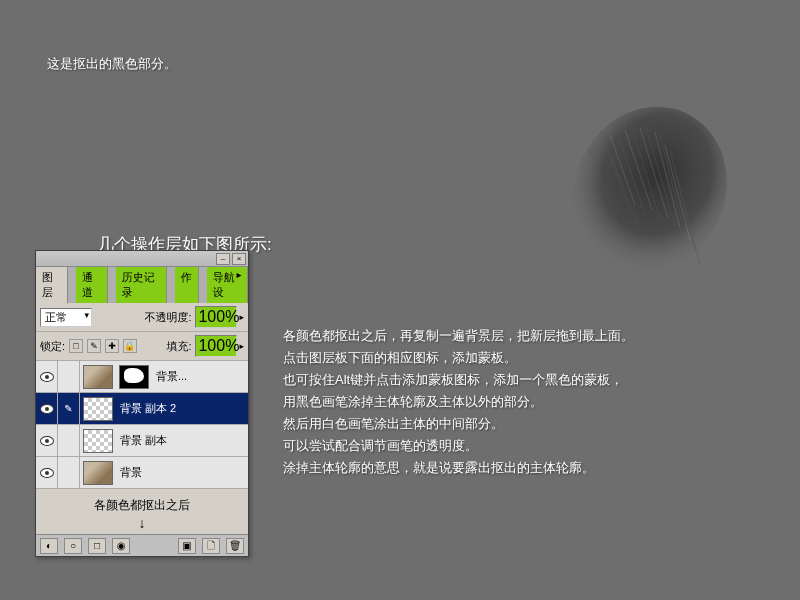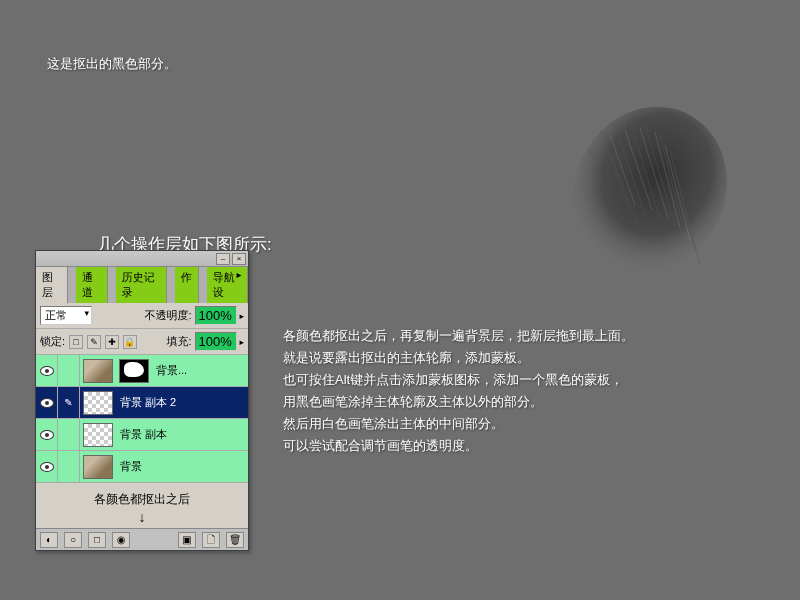--- a/index.html
+++ b/index.html
@@ -13,26 +13,26 @@
     .panel-header { background: linear-gradient(#c8c8c8, #b8b8b8); height: 16px; display: flex; justify-content: flex-end; align-items: center; padding: 0 2px; border-bottom: 1px solid #888; }
     .panel-header-btn { width: 14px; height: 12px; background: #d4d0c8; border: 1px solid #808080; margin-left: 2px; font-size: 8px; text-align: center; line-height: 10px; cursor: pointer; }
     .tabs { display: flex; background: #b0b0b0; font-size: 11px; gap: 8px; }
     .tab { padding: 3px 6px; border-right: 1px solid #888; background: #84cc16; cursor: pointer; }
     .tab.active { background: #d4d0c8; border-bottom: 1px solid #d4d0c8; margin-bottom: -1px; }
     .panel-options { position: absolute; right: 2px; top: 18px; width: 14px; height: 14px; cursor: pointer; font-size: 10px; text-align: center; }
     
     .ctrl-row { display: flex; align-items: center; padding: 3px 4px; font-size: 11px; border-bottom: 1px solid #aaa; }
     .dropdown { background: #fff; border: 1px inset #ccc; padding: 1px 14px 1px 4px; font-size: 11px; position: relative; min-width: 52px; }
     .dropdown::after { content: "▾"; position: absolute; right: 2px; top: 1px; font-size: 9px; }
-    .percent-input { background: #22c55e; border: 1px inset #ccc; width: 42px; padding: 1px 2px; font-size: 13px; display: inline-block; }
+    .percent-input { background: #84cc16; border: 1px inset #ccc; width: 42px; padding: 1px 2px; font-size: 16px; display: inline-block; }
     .label { margin-left: auto; margin-right: 4px; }
     .lock-icons { display: flex; gap: 4px; margin-left: 4px; }
     .lock-icon { width: 14px; height: 14px; border: 1px solid #999; font-size: 9px; text-align: center; line-height: 12px; }
     
-    .layers-list { background: #86efac; }
+    .layers-list { background: #e5e5e5; }
     .layer-row { display: flex; align-items: center; height: 32px; border-bottom: 1px solid #aaa; font-size: 11px; }
     .layer-row.selected { background: #0a246a; color: #fff; }
     .eye-col { width: 22px; height: 100%; border-right: 1px solid #aaa; display: flex; align-items: center; justify-content: center; cursor: pointer; }
     .eye { width: 14px; height: 10px; border: 1px solid #333; border-radius: 50%; position: relative; background: #fff; }
     .eye::after { content: ""; position: absolute; width: 4px; height: 4px; background: #333; border-radius: 50%; top: 2px; left: 4px; }
     .link-col { width: 22px; height: 100%; border-right: 1px solid #aaa; display: flex; align-items: center; justify-content: center; font-size: 10px; }
     .thumb { width: 30px; height: 24px; margin: 0 3px; border: 1px solid #666; background: #fff; display: inline-block; }
     .thumb.checker { background: repeating-conic-gradient(#ccc 0 25%, #fff 0 50%) 0 0/8px 8px; }
     .thumb.gray { background: #808080; }
     .thumb.dog { background: linear-gradient(135deg, #c8b8a0 30%, #8b7355 70%); }
@@ -77,25 +77,26 @@
     <line x1="95" y1="32" x2="120" y2="128"></line>
       <line x1="105" y1="45" x2="130" y2="140"></line>
   </g>
 </svg>
 
 <div class="top-text">这是抠出的黑色部分。</div>
 <div class="panel-label">几个操作层如下图所示:</div>
 
 <div class="instructions">
   <div>各颜色都抠出之后，再复制一遍背景层，把新层拖到最上面。</div>
-  <div>就是说要露出抠出的主体轮廓，添加蒙板。</div>
+  <div>点击图层板下面的相应图标，添加蒙板。</div>
   <div>也可按住Alt键并点击添加蒙板图标，添加一个黑色的蒙板，</div>
   <div>用黑色画笔涂掉主体轮廓及主体以外的部分。</div>
   <div>然后用白色画笔涂出主体的中间部分。</div>
   <div>可以尝试配合调节画笔的透明度。</div>
+  <div>涂掉主体轮廓的意思，就是说要露出抠出的主体轮廓。</div>
 </div>
 
 <div class="layers-panel">
   <div class="panel-header">
     <div class="panel-header-btn">–</div>
     <div class="panel-header-btn">×</div>
   </div>
   <div class="tabs">
     <div class="tab active">图层</div>
     <div class="tab">通道</div>

